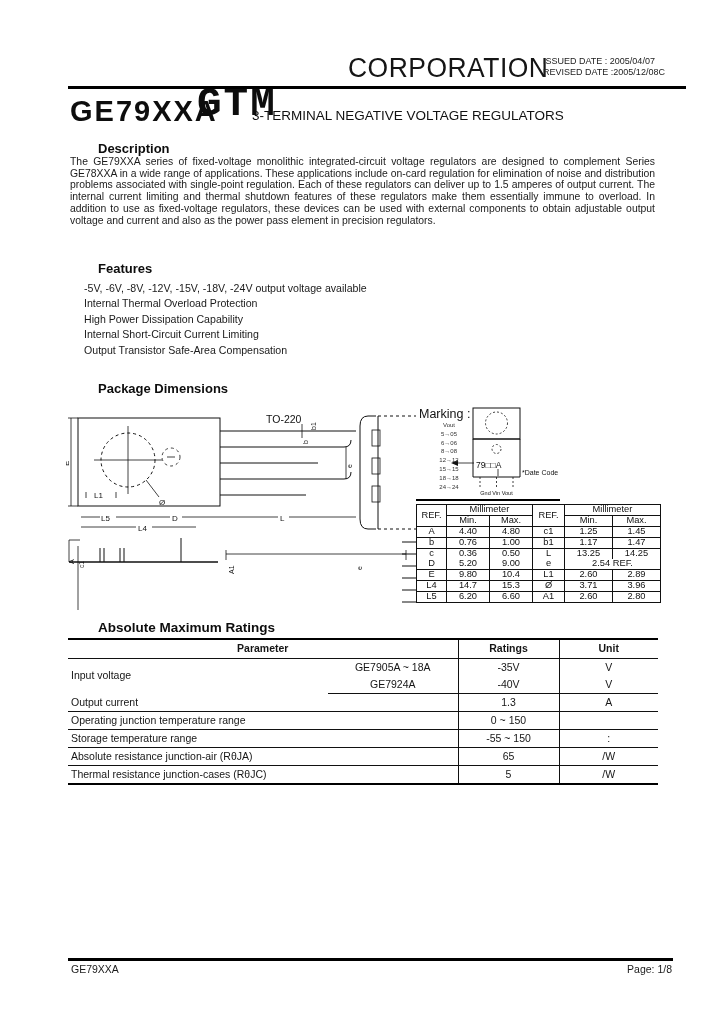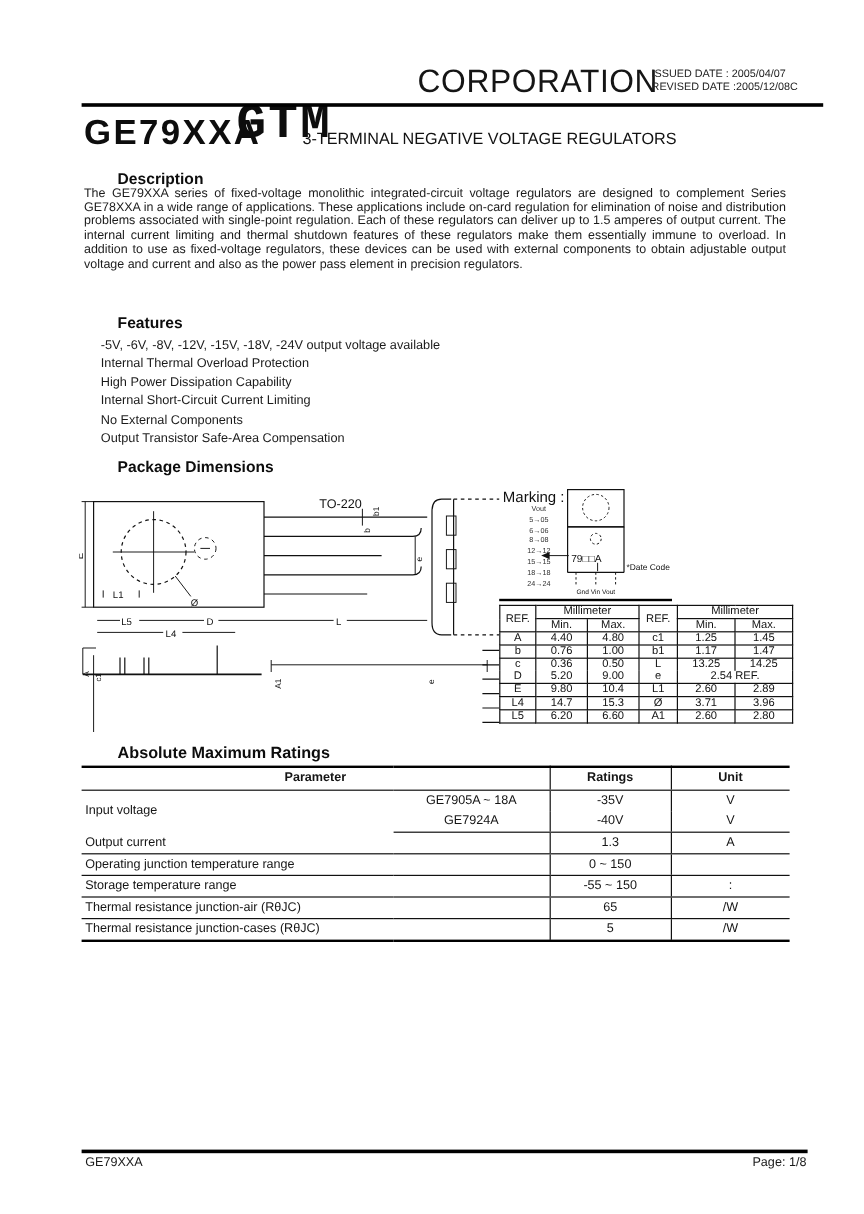--- a/index.html
+++ b/index.html
@@ -91,21 +91,20 @@
 
 <div class="abs h2 desc-h">Description</div>
 <div class="abs desc-p">The GE79XXA series of fixed-voltage monolithic integrated-circuit voltage regulators are designed to complement Series GE78XXA in a wide range of applications. These applications include on-card regulation for elimination of noise and distribution problems associated with single-point regulation. Each of these regulators can deliver up to 1.5 amperes of output current. The internal current limiting and thermal shutdown features of these regulators make them essentially immune to overload. In addition to use as fixed-voltage regulators, these devices can be used with external components to obtain adjustable output voltage and current and also as the power pass element in precision regulators.</div>
 
 <div class="abs h2 feat-h">Features</div>
 <div class="abs feat-list">
     <div class="feat">-5V, -6V, -8V, -12V, -15V, -18V, -24V output voltage available</div>
     <div class="feat">Internal Thermal Overload Protection</div>
     <div class="feat">High Power Dissipation Capability</div>
     <div class="feat">Internal Short-Circuit Current Limiting</div>
-    <div class="feat">No External Components</div>
     <div class="feat">Output Transistor Safe-Area Compensation</div>
   </div>
 
 <div class="abs h2 pkg-h">Package Dimensions</div>
 
 <svg class="abs pkg-svg" width="352" height="212" viewBox="0 0 352 212">
 
   <rect class="ln" x="12" y="16" width="142" height="88"></rect>
 
   <line class="ln thin" x1="5" y1="16" x2="5" y2="104"></line>
@@ -339,21 +338,21 @@
         <td class="param" colspan="2">Operating junction temperature range</td>
         <td class="val">0 ~ 150</td>
         <td class="unit"></td>
       </tr>
       <tr>
         <td class="param" colspan="2">Storage temperature range</td>
         <td class="val">-55 ~ 150</td>
         <td class="unit">:</td>
       </tr>
       <tr>
-        <td class="param" colspan="2">Thermal resistance junction-air (RθJC)</td>
+        <td class="param" colspan="2">Absolute resistance junction-air (RθJA)</td>
         <td class="val">65</td>
         <td class="unit">/W</td>
       </tr>
       <tr>
         <td class="param" colspan="2">Thermal resistance junction-cases (RθJC)</td>
         <td class="val">5</td>
         <td class="unit">/W</td>
       </tr>
     </tbody>
 </table>

